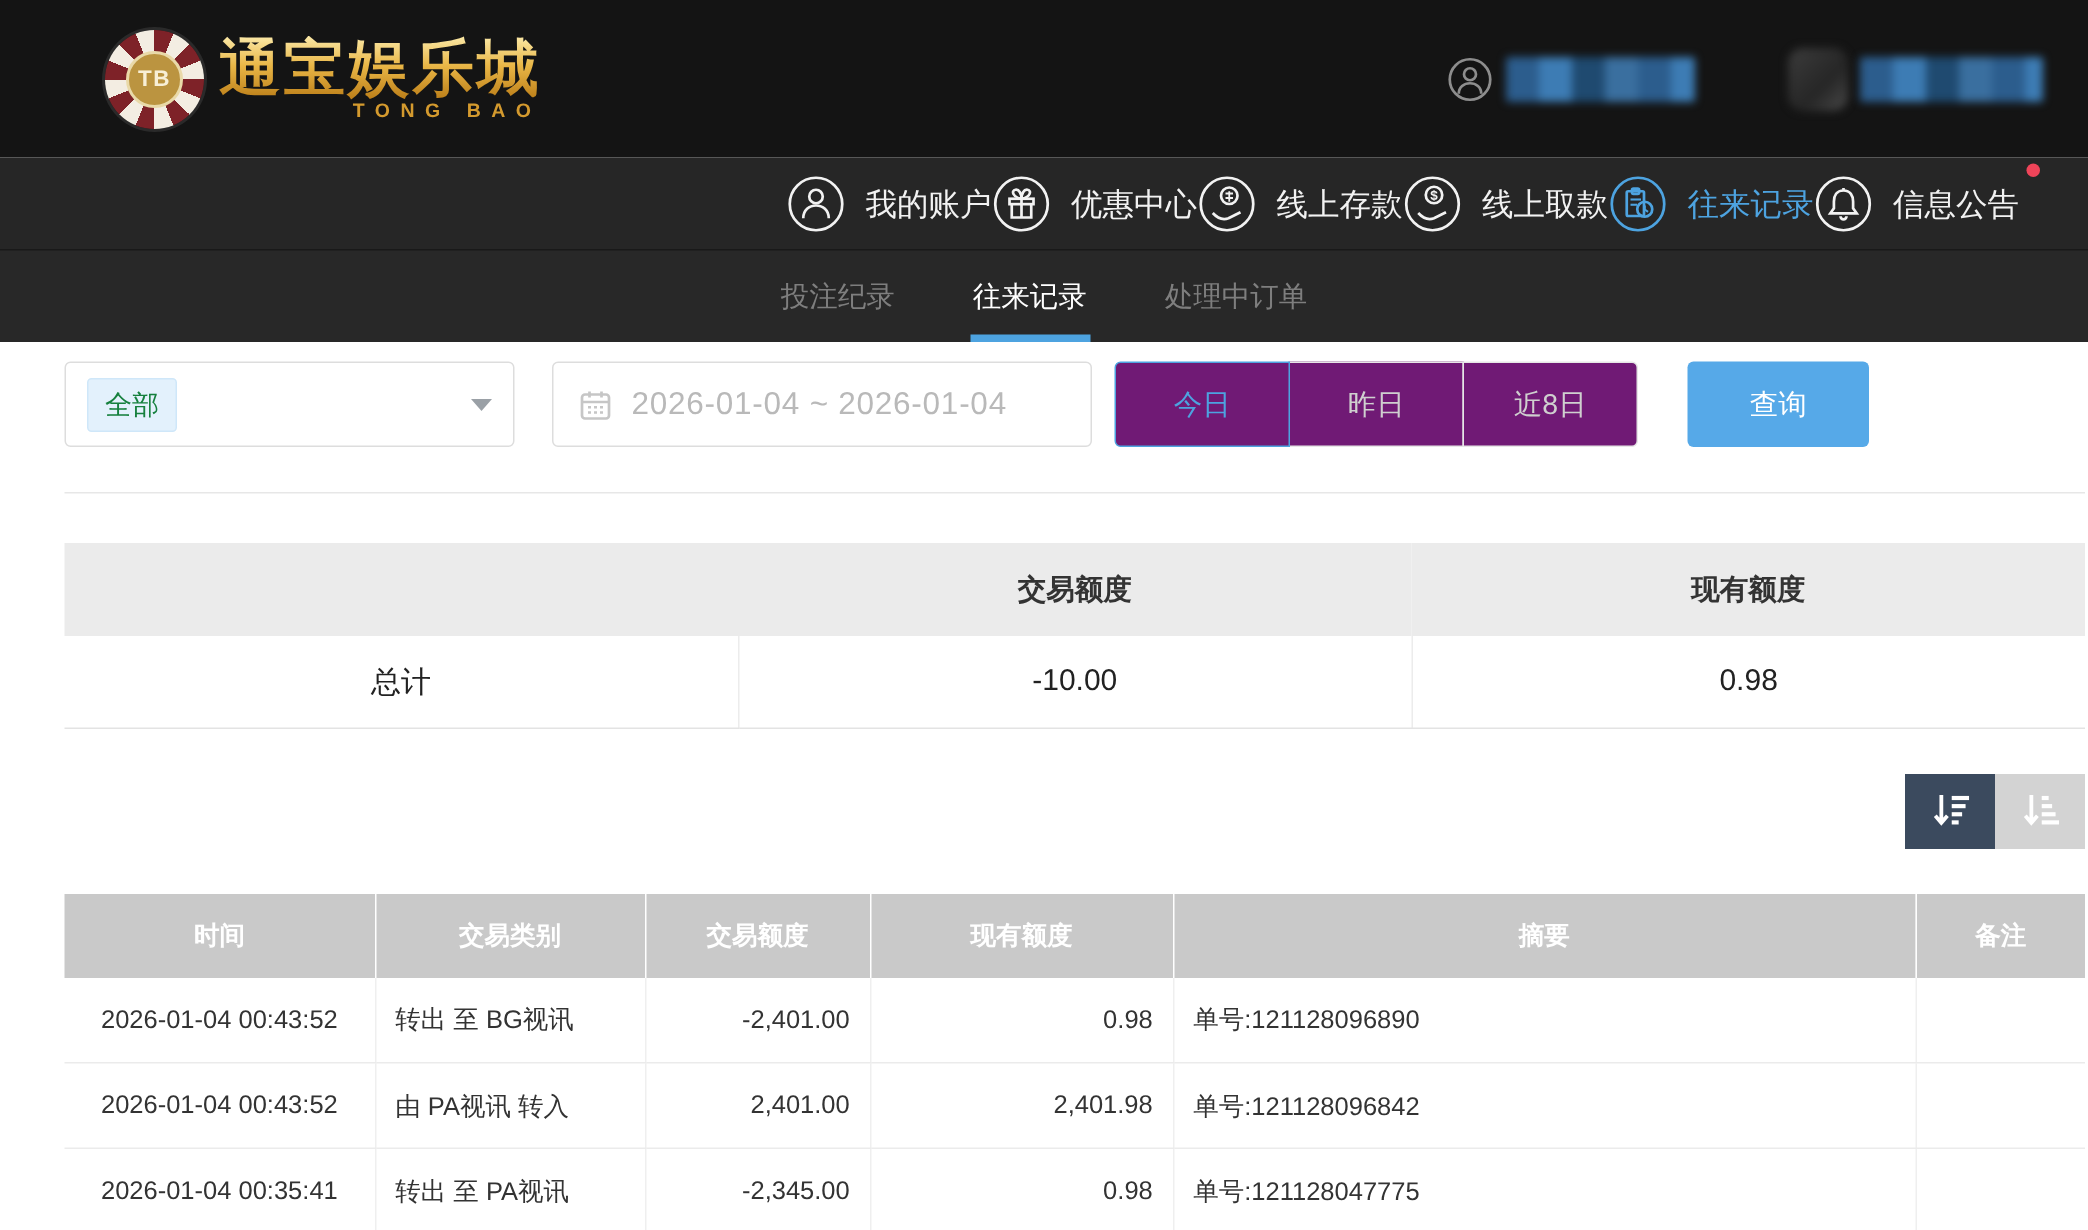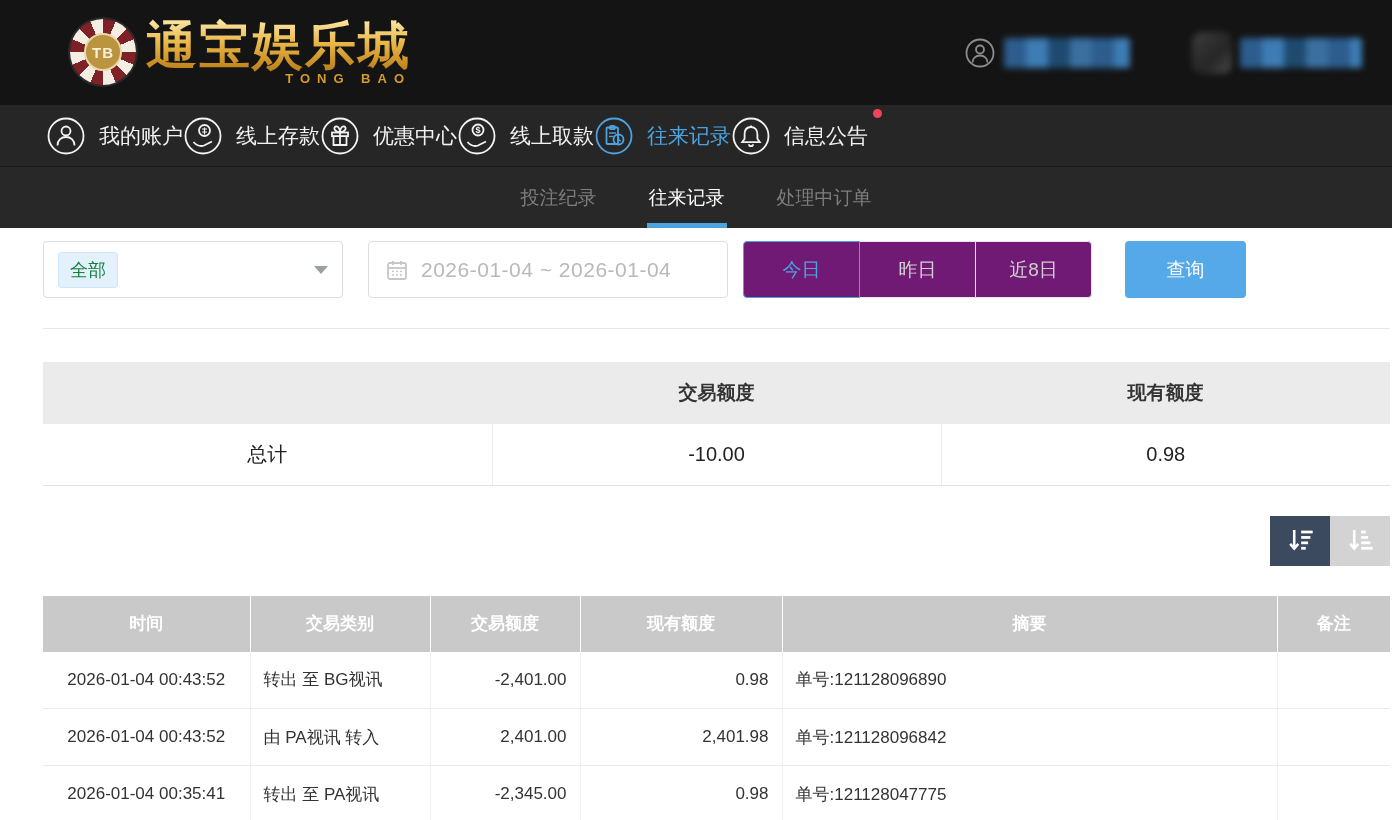--- a/index.html
+++ b/index.html
@@ -11,38 +11,38 @@
     justify-content:space-between; padding:0 30px 0 70px; }
   .logo { display:flex; align-items:center; gap:10px; }
   .chip { width:66px; height:66px; border-radius:50%;
     background:repeating-conic-gradient(#7e2228 0 22.5deg,#f3ede2 22.5deg 45deg);
     display:flex; align-items:center; justify-content:center;
     box-shadow:0 0 0 2px #2a2a2a; }
   .chip-inner { width:38px; height:38px; border-radius:50%; background:#bb9440;
     border:2px solid #e9d9a8; color:#f8efd6; font-weight:bold; font-size:15px;
     display:flex; align-items:center; justify-content:center; letter-spacing:1px; }
   .brand-text { display:flex; flex-direction:column; }
-  .brand-cn { font-size:51px; font-weight:bold; line-height:1.05;
+  .brand-cn { font-size:41px; font-weight:bold; line-height:1.05;
     background:linear-gradient(180deg,#fbe9a8 0%,#e9b646 45%,#b87a15 100%);
     -webkit-background-clip:text; background-clip:text;
     -webkit-text-fill-color:transparent; color:#e2a93e; letter-spacing:2px; }
   .brand-en { font-size:13px; font-weight:bold; color:#d49a2e; letter-spacing:7px;
     text-align:right; margin-top:-2px; }
   .user-area { display:flex; align-items:center; gap:62px; }
   .user-group { display:flex; align-items:center; gap:8px; }
   .blur-block { height:30px; border-radius:2px; filter:blur(3px);
     background:repeating-linear-gradient(90deg,#2c5d8d 0 22px,#3d7cb4 22px 44px,#1f4a70 44px 66px,#3a6f9f 66px 88px),
                linear-gradient(180deg,rgba(0,0,0,.25),rgba(255,255,255,.08)); }
   .blur-a { width:126px; } .blur-b { width:122px; }
   .blur-avatar { width:40px; height:42px; border-radius:10px; filter:blur(3px);
     background:linear-gradient(135deg,#3c3c3c,#262626 60%,#4a4a4a); }
 
   
   .nav { height:61px; background:#262626; display:flex; align-items:center;
-    justify-content:flex-start; padding:14px 46px; }
+    justify-content:flex-end; padding:14px 46px; }
   .nav-item { display:flex; align-items:center; gap:13px; color:#f2f2f2;
     font-size:21px; cursor:pointer; position:relative; }
   .nav-item svg { display:block; }
   .nav-item.active { color:#4da3e0; }
   .nav-dot { position:absolute; top:-7px; right:-14px; width:9px; height:9px;
     border-radius:50%; background:#ef4459; }
 
   
   .subnav { height:62px; background:#282828; border-top:1px solid #191919;
     display:flex; align-items:stretch; justify-content:center; }
@@ -138,35 +138,35 @@
     <svg width="40" height="40" viewBox="0 0 40 40" fill="none" stroke="currentColor" stroke-width="1.8">
       <circle cx="20" cy="20" r="17.5"></circle>
         <circle cx="20" cy="15" r="4.5"></circle>
       <path d="M11.5 29.5 c0-5.5 4-8.5 8.5-8.5 s8.5 3 8.5 8.5"></path>
     </svg>
     <span>我的账户</span>
   </div>
   <div class="nav-item">
     <svg width="40" height="40" viewBox="0 0 40 40" fill="none" stroke="currentColor" stroke-width="1.8">
       <circle cx="20" cy="20" r="17.5"></circle>
-      <circle cx="21.5" cy="14.5" r="5.5"></circle>
-      <path d="M19 13 h5 M19 16 h5 M21.5 11.5 v7" stroke-width="1.2"></path>
-      <path d="M10.5 26 q5 5.5 10.5 3.5 l8 -4"></path>
-    </svg>
-    <span>线上存款</span>
-  </div>
-  <div class="nav-item">
-    <svg width="40" height="40" viewBox="0 0 40 40" fill="none" stroke="currentColor" stroke-width="1.8">
-      <circle cx="20" cy="20" r="17.5"></circle>
       <rect x="12" y="16.5" width="16" height="3.6"></rect>
       <path d="M13.5 20.2 v8.8 h13 v-8.8"></path>
       <line x1="20" y1="16.5" x2="20" y2="29"></line>
       <path d="M20 16.5 c-6-1 -7-5.5 -4-6 c2.5-.4 4 2.8 4 6 c0-3.2 1.5-6.4 4-6 c3 .5 2 5 -4 6"></path>
     </svg>
     <span>优惠中心</span>
+  </div>
+  <div class="nav-item">
+    <svg width="40" height="40" viewBox="0 0 40 40" fill="none" stroke="currentColor" stroke-width="1.8">
+      <circle cx="20" cy="20" r="17.5"></circle>
+      <circle cx="21.5" cy="14.5" r="5.5"></circle>
+      <path d="M19 13 h5 M19 16 h5 M21.5 11.5 v7" stroke-width="1.2"></path>
+      <path d="M10.5 26 q5 5.5 10.5 3.5 l8 -4"></path>
+    </svg>
+    <span>线上存款</span>
   </div>
   <div class="nav-item">
     <svg width="40" height="40" viewBox="0 0 40 40" fill="none" stroke="currentColor" stroke-width="1.8">
       <circle cx="20" cy="20" r="17.5"></circle>
       <circle cx="21" cy="14" r="5.5"></circle>
       <text x="21" y="17" font-size="9" text-anchor="middle" fill="currentColor" stroke="none" font-weight="bold">$</text>
       <path d="M10.5 26 q5 5.5 10.5 3.5 l8 -4"></path>
     </svg>
     <span>线上取款</span>
   </div>

